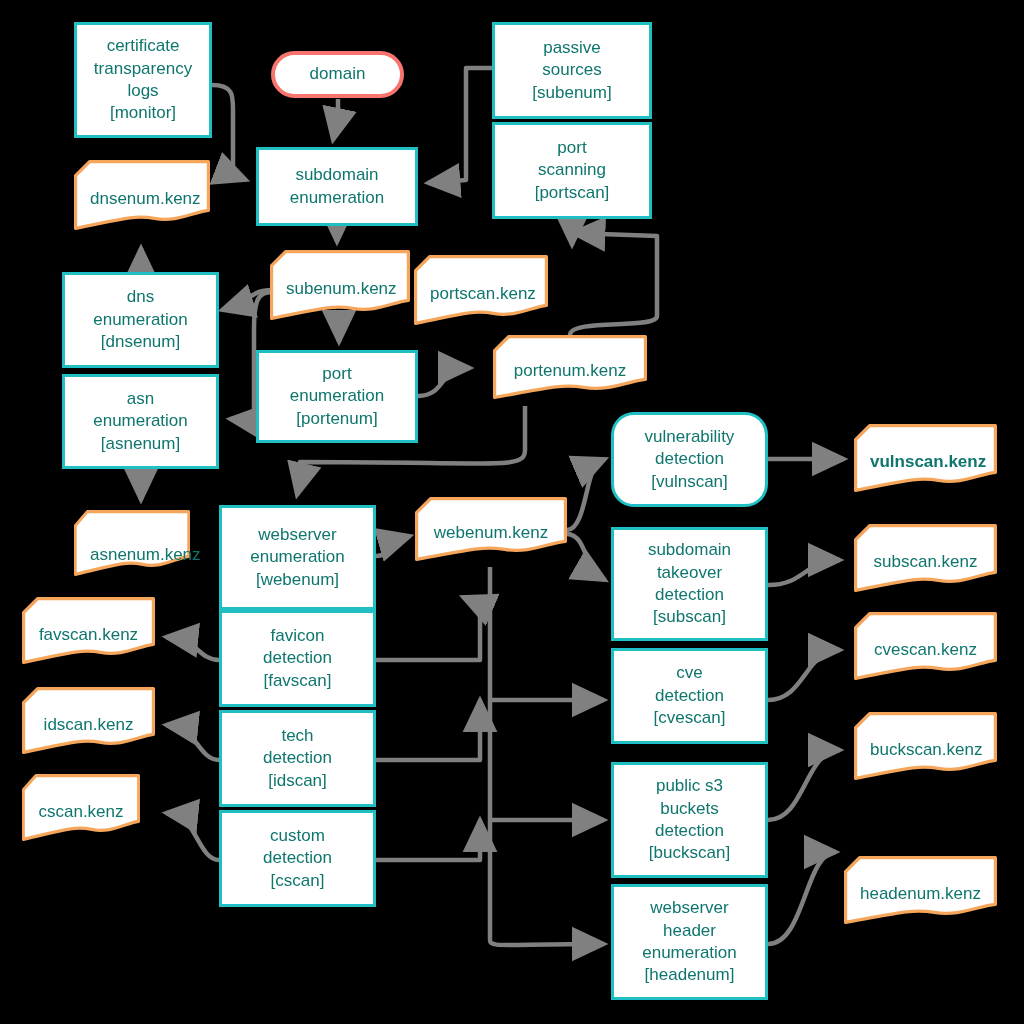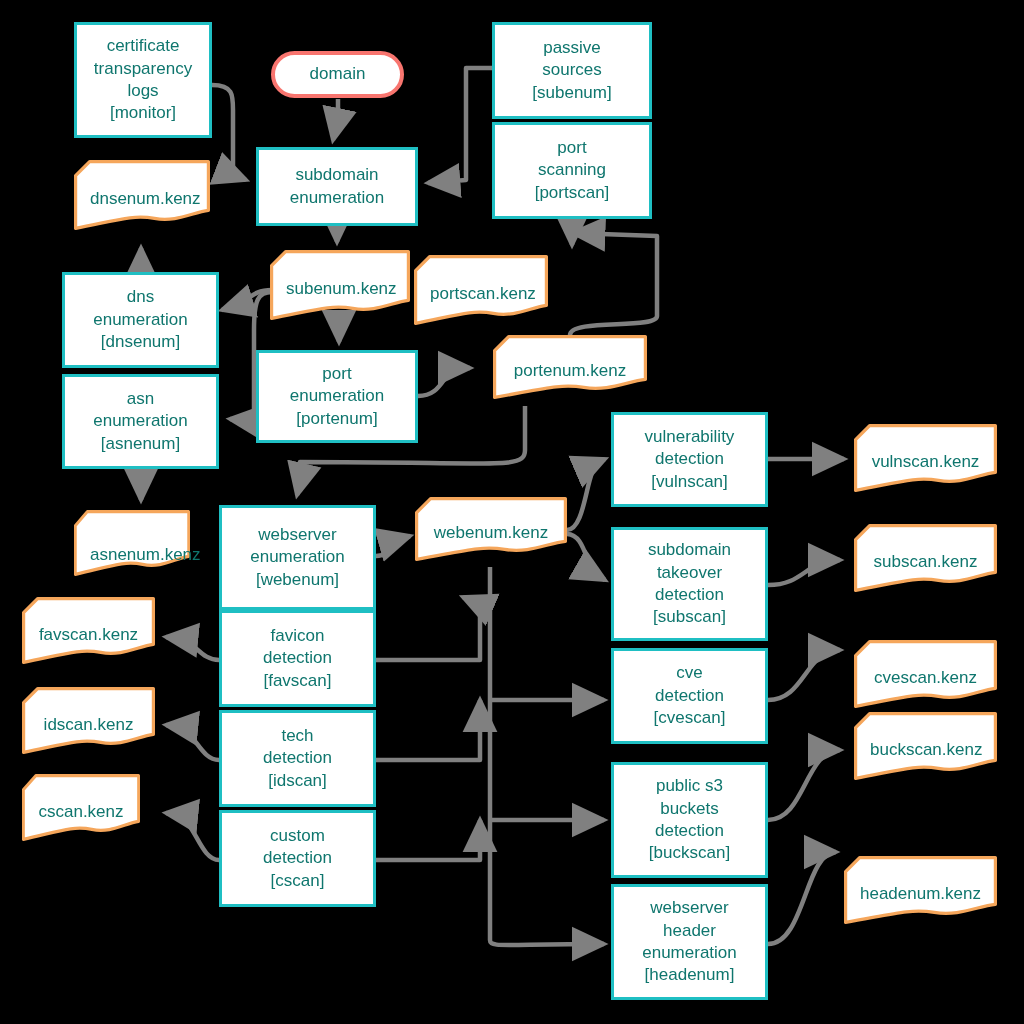--- a/index.html
+++ b/index.html
@@ -137,21 +137,21 @@
           <span class="lbl-line">[idscan]</span>
         </span>
       </div>
       <div class="node proc" style="left: 219px; top: 810px; width: 157px; height: 97px;">
         <span class="doc-lbl">
           <span class="lbl-line">custom</span>
           <span class="lbl-line">detection</span>
           <span class="lbl-line">[cscan]</span>
         </span>
       </div>
-      <div class="node proc" style="left: 611px; top: 412px; width: 157px; height: 95px;">
+      <div class="node proc" style="left: 611px; top: 412px; width: 157px; height: 95px; border-radius: 23px;">
         <span class="doc-lbl">
           <span class="lbl-line">vulnerability</span>
           <span class="lbl-line">detection</span>
           <span class="lbl-line">[vulnscan]</span>
         </span>
       </div>
       <div class="node proc" style="left: 611px; top: 527px; width: 157px; height: 114px;">
         <span class="doc-lbl">
           <span class="lbl-line">subdomain</span>
           <span class="lbl-line">takeover</span>
@@ -251,33 +251,33 @@
           <path d="M 15.6 1.6 L 131.4 1.6 L 131.4 47.400000000000006 C 115.97999999999999 49.400000000000006, 100.02 59.400000000000006, 78.74 55.400000000000006 C 57.46 51.400000000000006, 41.5 57.400000000000006, 1.6 65.4 L 1.6 15.6 Z" fill="#ffffff" stroke="#F5A65B" stroke-width="3.2" stroke-linejoin="round"></path>
         </svg>
         <span class="doc-lbl" style="margin-top: 19px;">
           <span class="lbl-line">cscan.kenz</span>
         </span>
       </div>
       <div class="node doc" style="left: 854px; top: 424px; width: 143px; height: 74px;">
         <svg class="doc-svg" viewBox="0 0 143 74" preserveAspectRatio="none">
           <path d="M 15.6 1.6 L 141.4 1.6 L 141.4 48.400000000000006 C 124.58 50.400000000000006, 107.41999999999999 60.400000000000006, 84.53999999999999 56.400000000000006 C 61.66 52.400000000000006, 44.5 58.400000000000006, 1.6 66.4 L 1.6 15.6 Z" fill="#ffffff" stroke="#F5A65B" stroke-width="3.2" stroke-linejoin="round"></path>
         </svg>
-        <span class="doc-lbl" style="margin-top: 19px;">
+        <span class="doc-lbl" style="margin-top: 19px; font-weight: bold;">
           <span class="lbl-line">vulnscan.kenz</span>
         </span>
       </div>
       <div class="node doc" style="left: 854px; top: 524px; width: 143px; height: 74px;">
         <svg class="doc-svg" viewBox="0 0 143 74" preserveAspectRatio="none">
           <path d="M 15.6 1.6 L 141.4 1.6 L 141.4 48.400000000000006 C 124.58 50.400000000000006, 107.41999999999999 60.400000000000006, 84.53999999999999 56.400000000000006 C 61.66 52.400000000000006, 44.5 58.400000000000006, 1.6 66.4 L 1.6 15.6 Z" fill="#ffffff" stroke="#F5A65B" stroke-width="3.2" stroke-linejoin="round"></path>
         </svg>
         <span class="doc-lbl" style="margin-top: 19px;">
           <span class="lbl-line">subscan.kenz</span>
         </span>
       </div>
-      <div class="node doc" style="left: 854px; top: 640px; width: 143px; height: 74px;">
+      <div class="node doc" style="left: 854px; top: 612px; width: 143px; height: 74px;">
         <svg class="doc-svg" viewBox="0 0 143 74" preserveAspectRatio="none">
           <path d="M 15.6 1.6 L 141.4 1.6 L 141.4 48.400000000000006 C 124.58 50.400000000000006, 107.41999999999999 60.400000000000006, 84.53999999999999 56.400000000000006 C 61.66 52.400000000000006, 44.5 58.400000000000006, 1.6 66.4 L 1.6 15.6 Z" fill="#ffffff" stroke="#F5A65B" stroke-width="3.2" stroke-linejoin="round"></path>
         </svg>
         <span class="doc-lbl" style="margin-top: 19px;">
           <span class="lbl-line">cvescan.kenz</span>
         </span>
       </div>
       <div class="node doc" style="left: 854px; top: 712px; width: 143px; height: 74px;">
         <svg class="doc-svg" viewBox="0 0 143 74" preserveAspectRatio="none">
           <path d="M 15.6 1.6 L 141.4 1.6 L 141.4 48.400000000000006 C 124.58 50.400000000000006, 107.41999999999999 60.400000000000006, 84.53999999999999 56.400000000000006 C 61.66 52.400000000000006, 44.5 58.400000000000006, 1.6 66.4 L 1.6 15.6 Z" fill="#ffffff" stroke="#F5A65B" stroke-width="3.2" stroke-linejoin="round"></path>

